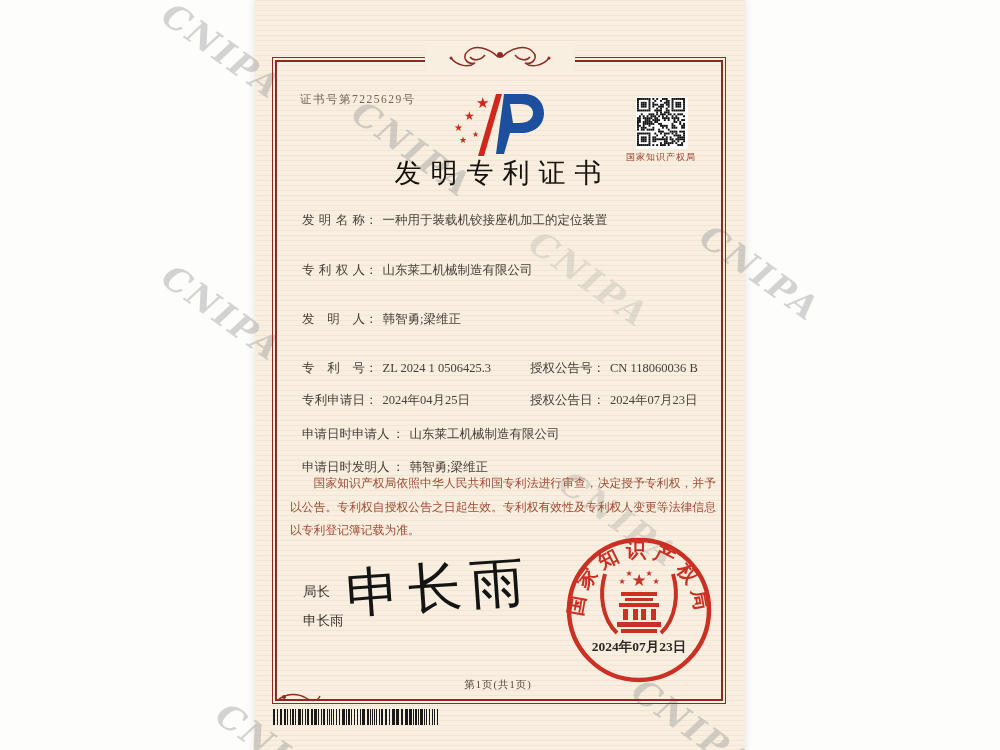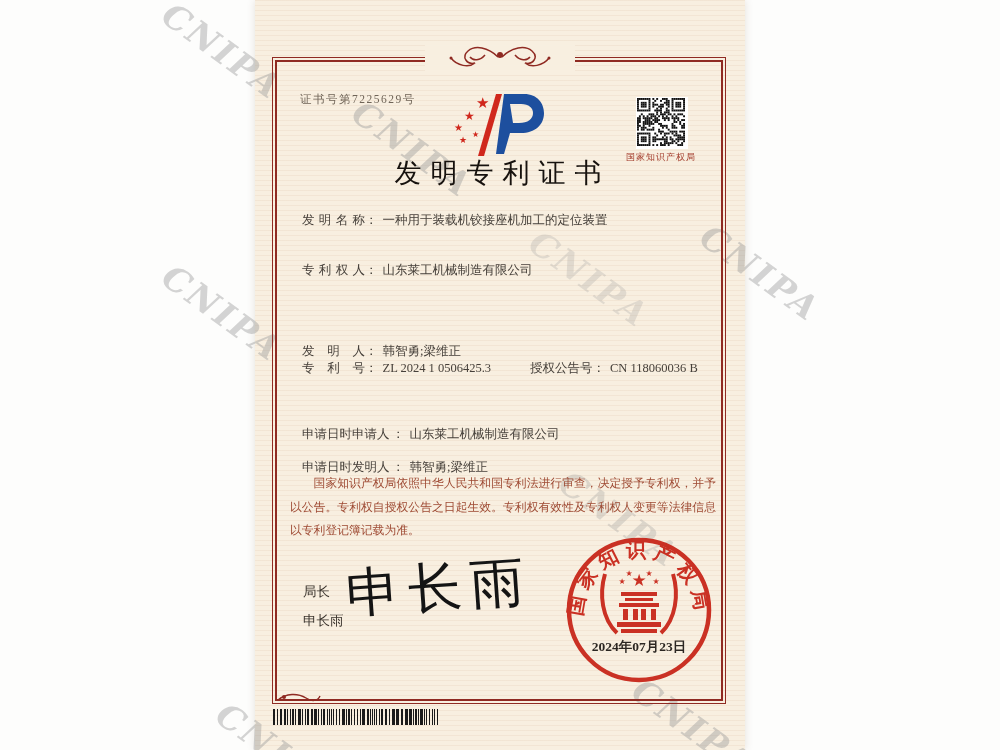--- a/index.html
+++ b/index.html
@@ -450,31 +450,37 @@
 
   <div class="row" style="top:212px">
     <span class="lbl">发明名称</span><span class="colon">：</span><span>一种用于装载机铰接座机加工的定位装置</span>
   </div>
 
   <div class="row" style="top:262px">
     <span class="lbl">专利权人</span><span class="colon">：</span><span>山东莱工机械制造有限公司</span>
   </div>
 
 
-  <div class="row" style="top:343px">
+  <div class="row" style="top:311px">
     <span class="lbl">发明人</span><span class="colon">：</span><span>韩智勇;梁维正</span>
   </div>
 
   <div class="row" style="top:360px">
     <span class="lbl">专利号</span><span class="colon">：</span><span>ZL 2024 1 0506425.3</span>
     <span class="pair2">
       <span class="lbl2">授权公告号</span><span class="colon">：</span><span>CN 118060036 B</span>
     </span>
   </div>
 
+  <div class="row" style="top:392px">
+    <span class="lbl">专利申请日</span><span class="colon">：</span><span>2024年04月25日</span>
+    <span class="pair2">
+      <span class="lbl2">授权公告日</span><span class="colon">：</span><span>2024年07月23日</span>
+    </span>
+  </div>
 
   <div class="row" style="top:426px">
     <span class="lbl-wide">申请日时申请人</span><span class="colon">：</span><span>山东莱工机械制造有限公司</span>
   </div>
 
   <div class="row" style="top:459px">
     <span class="lbl-wide">申请日时发明人</span><span class="colon">：</span><span>韩智勇;梁维正</span>
   </div>
 
   <div class="statement">国家知识产权局依照中华人民共和国专利法进行审查，决定授予专利权，并予以公告。专利权自授权公告之日起生效。专利权有效性及专利权人变更等法律信息以专利登记簿记载为准。</div>
@@ -511,20 +517,21 @@
         <rect x="70" y="75" width="5" height="11" stroke="none"></rect>
         <rect x="78" y="75" width="5" height="11" stroke="none"></rect>
         <rect x="88" y="75" width="5" height="11" stroke="none"></rect>
         <rect x="54" y="88" width="44" height="5" stroke="none"></rect>
         <rect x="58" y="95" width="36" height="4" stroke="none"></rect>
       </g>
       <text x="76" y="117" font-size="13.5" text-anchor="middle" fill="#211c18" font-weight="bold">2024年07月23日</text>
     </svg>
   </div>
 
+  <div class="footer">第1页(共1页)</div>
 
   <div class="barcode">
     <svg id="barcode-svg" width="168" height="16" viewBox="0 0 168 16">
         <rect x="0" y="0" width="2" height="16" fill="#1a1a1a"></rect>
         <rect x="4" y="0" width="1" height="16" fill="#1a1a1a"></rect>
         <rect x="7" y="0" width="2" height="16" fill="#1a1a1a"></rect>
         <rect x="11" y="0" width="2" height="16" fill="#1a1a1a"></rect>
         <rect x="14" y="0" width="1" height="16" fill="#1a1a1a"></rect>
         <rect x="17" y="0" width="1" height="16" fill="#1a1a1a"></rect>
         <rect x="19" y="0" width="2" height="16" fill="#1a1a1a"></rect>

